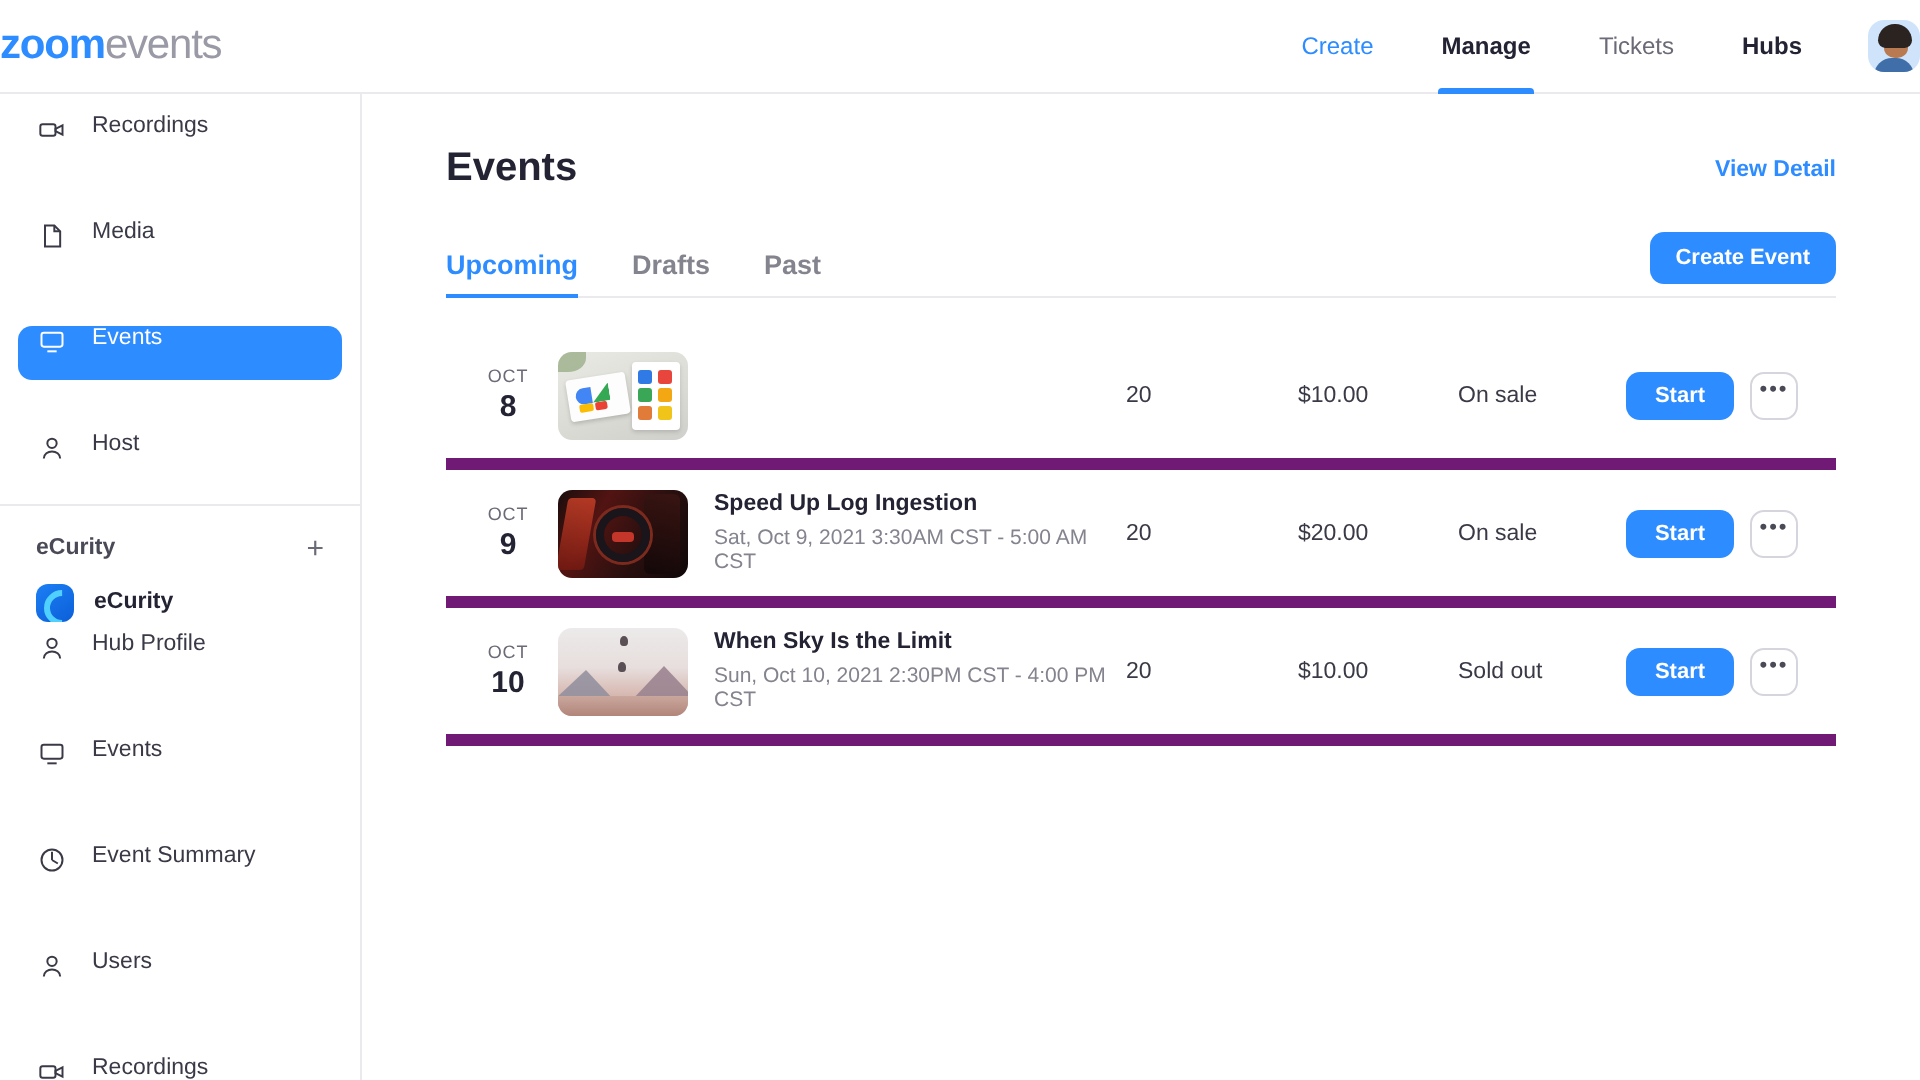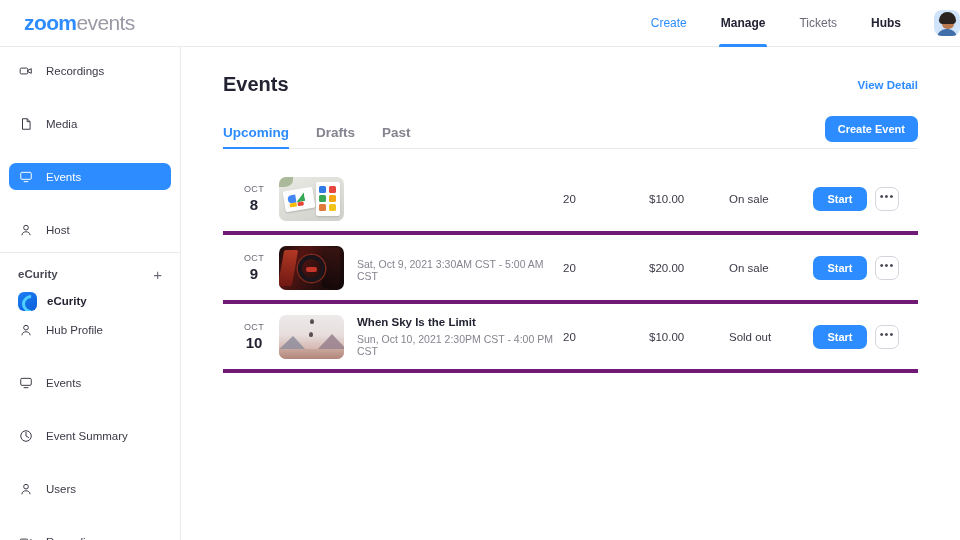--- a/index.html
+++ b/index.html
@@ -13,21 +13,21 @@
 
   
   .topbar {
     position: absolute; top: 0; left: 0;
     width: 960px; height: 47px;
     background: #ffffff;
     border-bottom: 1px solid #e9e9ee;
     display: flex; align-items: center;
   }
   .logo {
-    margin-left: 24px;
+    margin-left: 0;
     font-size: 21px;
     letter-spacing: -0.6px;
     display: flex; align-items: baseline;
   }
   .logo-zoom { color: #2D8CFF; font-weight: 700; }
   .logo-events { color: #9a9aa6; font-weight: 300; }
 
   .topnav {
     margin-left: auto;
     display: flex; align-items: center; height: 47px;
@@ -77,21 +77,21 @@
   
   .sidebar {
     position: absolute; top: 47px; left: 0;
     width: 181px; height: 493px;
     background: #ffffff;
     border-right: 1px solid #e9e9ee;
     overflow: hidden;
     padding-top: 10px;
   }
   .nav-item {
-    display: flex; align-items: center;
+    display: flex; 
     height: 27px;
     margin: 0 9px;
     padding: 0 9px;
     border-radius: 7px;
     font-size: 11.5px;
     color: #3a3a47;
     cursor: pointer;
   }
   .nav-item .ico {
     width: 16px; height: 16px;
@@ -198,21 +198,21 @@
   }
   .c-info   { width: 340px; padding-left: 14px; }
   .c-tick   { width: 86px; }
   .c-gross  { width: 80px; }
   .c-status { width: 84px; }
   .c-act    { width: 105px; }
 
   .row {
     display: flex; align-items: center;
     height: 69px;
-    border-bottom: 4px solid #701a75;
+    border-bottom: 6px solid #701a75;
     font-size: 11.5px;
     color: #3a3a47;
   }
   .row .c-info { display: flex; align-items: center; }
   .datebox {
     width: 34px; flex: none;
     text-align: center; margin-right: 8px;
   }
   .datebox .mon {
     font-size: 9px; color: #6b6b78; letter-spacing: 0.4px;
@@ -530,20 +530,21 @@
         <div class="datebox">
           <div class="mon">OCT</div>
           <div class="day">9</div>
         </div>
         <div class="thumb t2">
           <span class="streak1"></span>
           <span class="streak2"></span>
           <span class="wheel"></span>
         </div>
         <div>
+          <div class="ev-title">Speed Up Log Ingestion</div>
           <div class="ev-date">Sat, Oct 9, 2021 3:30AM CST - 5:00 AM CST</div>
         </div>
       </div>
       <div class="c-tick">20</div>
       <div class="c-gross">$20.00</div>
       <div class="c-status">On sale</div>
       <div class="c-act">
         <button class="btn-start">Start</button>
         <button class="btn-more">•••</button>
       </div>

